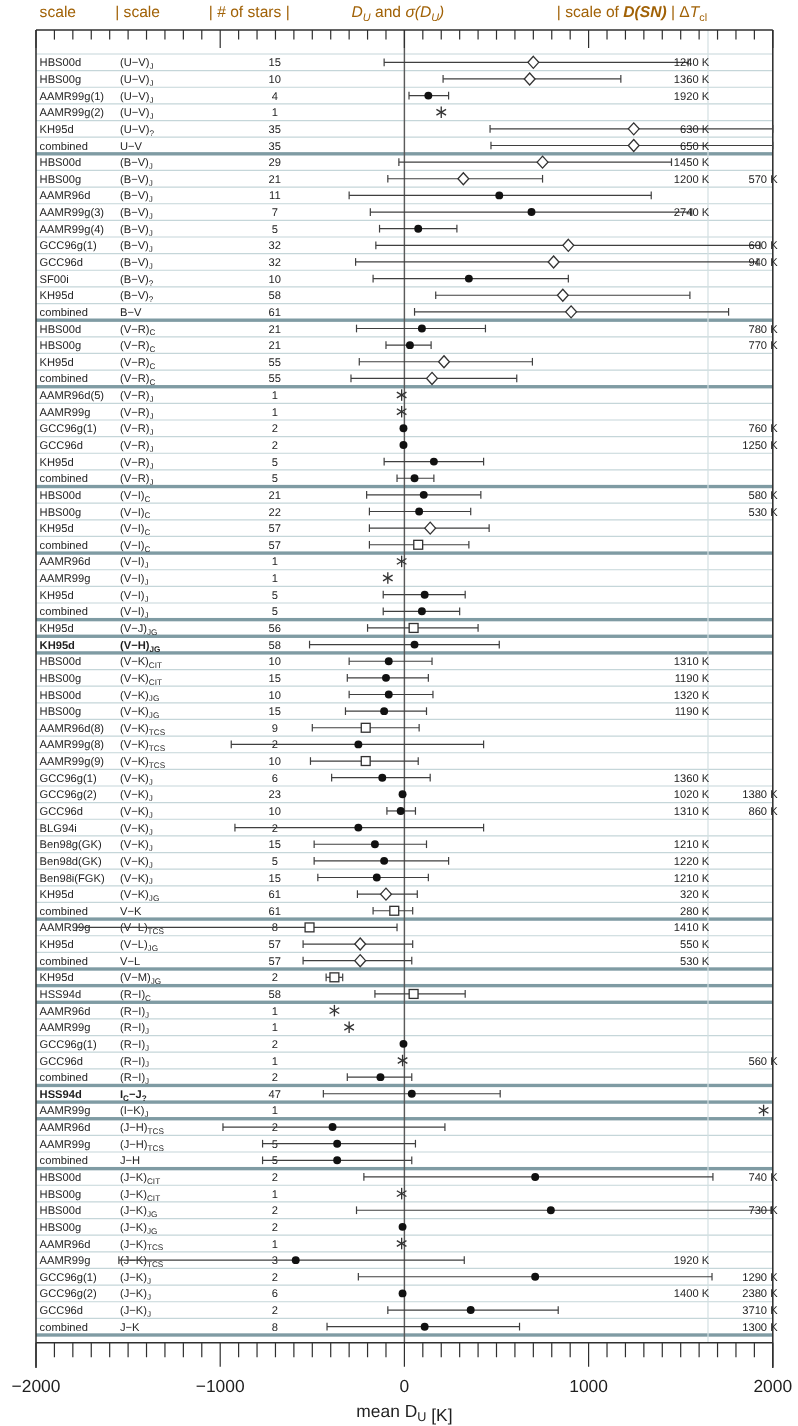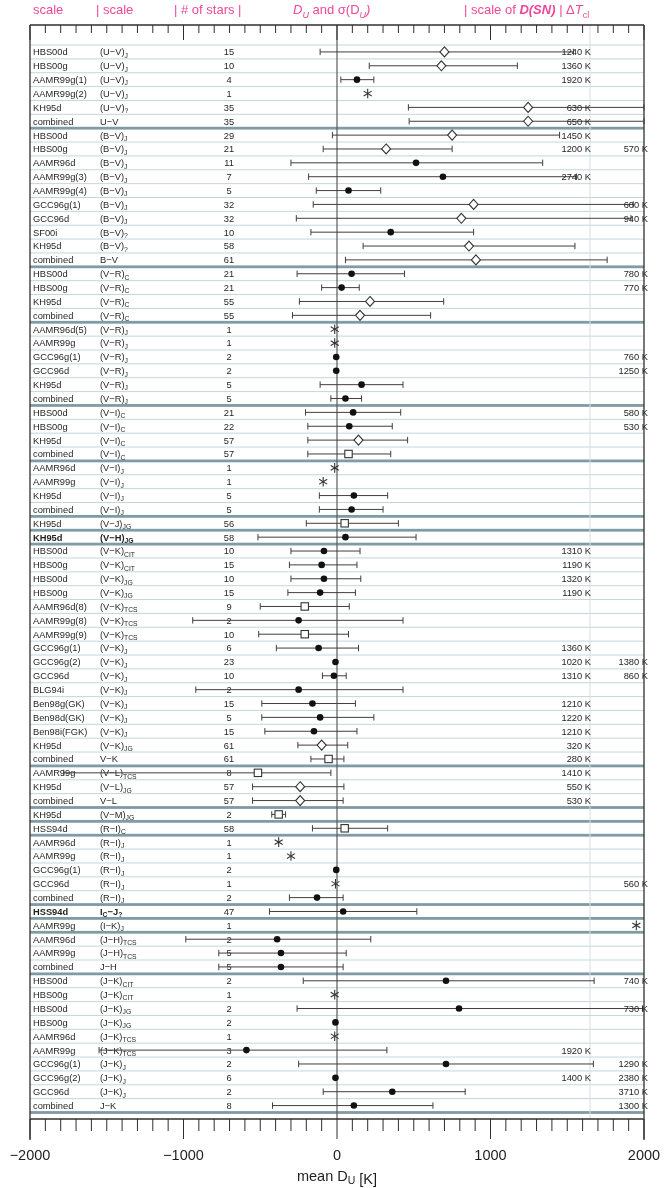--- a/index.html
+++ b/index.html
@@ -1,19 +1,19 @@
 <!DOCTYPE html>
 <html><head>
 <meta charset="utf-8">
 <style>
   html,body{margin:0;padding:0;background:#fff;}
   .fig{position:relative;width:665px;height:1188px;background:#fff;overflow:hidden;
        font-family:"Liberation Sans",sans-serif;}
   .fig svg{position:absolute;left:0;top:0;}
-  .hdr{position:absolute;left:0;top:2px;width:572px;height:20px;font-size:13px;color:#ec4899;}
+  .hdr{position:absolute;left:0;top:2px;width:572px;height:20px;font-size:13px;color:#a16207;}
   .hdr .h{position:absolute;top:0;white-space:nowrap;}
   .hdr sub{font-size:9px;}
 </style>
 </head>
 <body>
 
 <div class="fig">
   <svg id="plot" width="665" height="1188" viewBox="0 0 665 1188">
       <line x1="30" y1="45" x2="644" y2="45" stroke="#c5d6d9" stroke-width="1"></line>
       <line x1="30" y1="58.86363636363636" x2="644" y2="58.86363636363636" stroke="#c5d6d9" stroke-width="1"></line>
@@ -760,16 +760,16 @@
       <line x1="272.53" y1="1105.5681818181818" x2="432.9375" y2="1105.5681818181818" stroke="#3f3f3f" stroke-width="1"></line>
       <line x1="272.53" y1="1102.3681818181817" x2="272.53" y2="1108.7681818181818" stroke="#3f3f3f" stroke-width="1"></line>
       <line x1="432.9375" y1="1102.3681818181817" x2="432.9375" y2="1108.7681818181818" stroke="#3f3f3f" stroke-width="1"></line>
       <circle cx="353.885" cy="1105.5681818181818" r="3.3" fill="#111111"></circle>
       <text x="648" y="1108.9681818181818" fill="#1f1f1f" font-size="9.3" text-anchor="end" font-family="&quot;Liberation Sans&quot;,sans-serif" font-weight="normal">1300 K</text>
     </svg>
   <div class="hdr">
     <span class="h" style="left:33px">scale</span>
     <span class="h" style="left:96px">| scale</span>
     <span class="h" style="left:174px">| # of stars |</span>
-    <span class="h" style="left:293px"><span style="font-style: italic;">D</span><sub style="font-style: italic;">U</sub><span> and </span><span style="">σ(D</span><sub style="font-style: italic;">U</sub><span style="font-style: italic;">)</span></span>
+    <span class="h" style="left:293px"><span style="font-style: italic;">D</span><sub style="font-style: italic;">U</sub><span> and </span><span style="font-style: italic;">σ(D</span><sub style="font-style: italic;">U</sub><span style="font-style: italic;">)</span></span>
     <span class="h" style="left:464px"><span>| scale of </span><span style="font-style: italic; font-weight: bold;">D(SN)</span><span> | Δ</span><span style="font-style: italic;">T</span><sub>cl</sub></span>
   </div>
 </div>
 
 </body></html>

